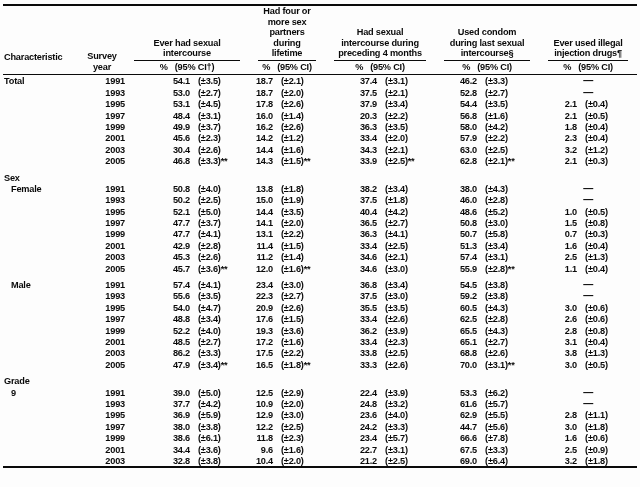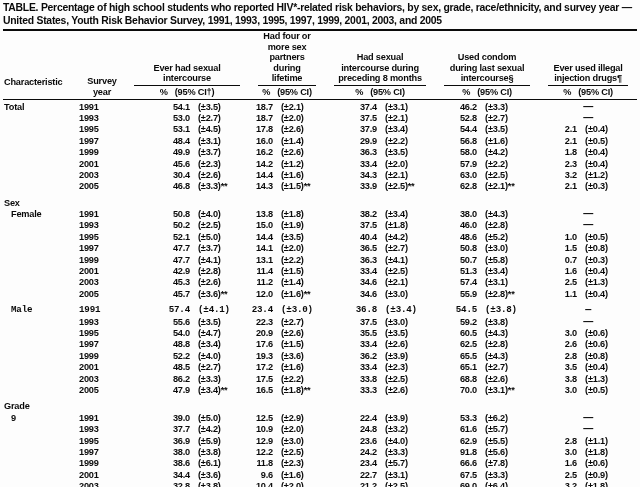--- a/index.html
+++ b/index.html
@@ -29,32 +29,31 @@
   .char-h { text-align: left; border-bottom: 1.5px solid #0a0a0a; padding-bottom: 12px; padding-left: 1px; }
   .year-h { text-align: center; border-bottom: 1.5px solid #0a0a0a; padding-bottom: 2px; }
   .grp { border-bottom: none; padding-bottom: 0; text-align: center; }
   .grp-label { border-bottom: 1px solid #0a0a0a; margin: 0 9px; padding-bottom: 1px; }
   .sub-h { text-align: center; border-bottom: 1.5px solid #0a0a0a; padding: 1px 0 2px 0; margin-top: 45px; }
   .sub-h .ci-h { margin-left: 7px; }
 
   tbody td { height: 11.4px; line-height: 10px; vertical-align: bottom; }
   .char { text-align: left; padding-left: 1px; margin-left: 20px; }
   .char.sub { padding-left: 8px; }
-  .year { text-align: left; }
+  .year { text-align: right; }
   .pct  { text-align: right; padding-right: 2px; }
   .ci   { text-align: left; padding-left: 6px; }
   .dash { text-align: center; font-size: 10px; }
   .sec  { padding-top: 5px; text-align: left; padding-left: 1px; }
-  .gap-row td { padding-top: 5px; font-family: Liberation Mono, monospace; }
+  .gap-row td { padding-top: 5px; }
 </style>
 </head>
 <body>
 
 <div class="page">
-  <div class="title">TABLE. Percentage of high school students who reported HIV*-related risk behaviors, by sex, grade, race/ethnicity, and survey year — United States, Youth Risk Behavior Survey, 1991, 1993, 1995, 1997, 1999, 2001, 2003, and 2005</div>
 
   <table>
     <colgroup>
       <col style="width:76px">
         <col style="width:46px">
       <col style="width:67px">
         <col style="width:57px">
       <col style="width:26px">
         <col style="width:50px">
       <col style="width:54px">
@@ -68,21 +67,21 @@
       <tr>
         <th class="char-h" rowspan="2">Characteristic</th>
         <th class="year-h" rowspan="2">Survey year</th>
         <th class="grp" colspan="2">
             <div class="grp-label">Ever had sexual intercourse</div>
           </th>
         <th class="grp" colspan="2">
             <div class="grp-label">Had four or more sex partners during lifetime</div>
           </th>
         <th class="grp" colspan="2">
-            <div class="grp-label">Had sexual intercourse during preceding 8 months</div>
+            <div class="grp-label">Had sexual intercourse during preceding 4 months</div>
           </th>
         <th class="grp" colspan="2">
             <div class="grp-label">Used condom during last sexual intercourse§</div>
           </th>
         <th class="grp" colspan="2">
             <div class="grp-label">Ever used illegal injection drugs¶</div>
           </th>
       </tr>
       <tr>
         <th class="sub-h" colspan="2"><span>%</span><span class="ci-h">(95% CI†)</span></th>
@@ -133,21 +132,21 @@
           <td class="pct">2.1</td>
           <td class="ci">(±0.4)</td>
         </tr>
         <tr>
           <td class="char"></td>
           <td class="year">1997</td>
           <td class="pct">48.4</td>
           <td class="ci">(±3.1)</td>
           <td class="pct">16.0</td>
           <td class="ci">(±1.4)</td>
-          <td class="pct">29.9</td>
+          <td class="pct">20.3</td>
           <td class="ci">(±2.2)</td>
           <td class="pct">56.8</td>
           <td class="ci">(±1.6)</td>
           <td class="pct">2.1</td>
           <td class="ci">(±0.5)</td>
         </tr>
         <tr>
           <td class="char"></td>
           <td class="year">1999</td>
           <td class="pct">49.9</td>
@@ -388,21 +387,21 @@
           <td class="char sub"></td>
           <td class="year">2001</td>
           <td class="pct">48.5</td>
           <td class="ci">(±2.7)</td>
           <td class="pct">17.2</td>
           <td class="ci">(±1.6)</td>
           <td class="pct">33.4</td>
           <td class="ci">(±2.3)</td>
           <td class="pct">65.1</td>
           <td class="ci">(±2.7)</td>
-          <td class="pct">3.5</td>
+          <td class="pct">3.1</td>
           <td class="ci">(±0.4)</td>
         </tr>
         <tr>
           <td class="char sub"></td>
           <td class="year">2003</td>
           <td class="pct">86.2</td>
           <td class="ci">(±3.3)</td>
           <td class="pct">17.5</td>
           <td class="ci">(±2.2)</td>
           <td class="pct">33.8</td>
@@ -471,21 +470,21 @@
         </tr>
         <tr>
           <td class="char sub"></td>
           <td class="year">1997</td>
           <td class="pct">38.0</td>
           <td class="ci">(±3.8)</td>
           <td class="pct">12.2</td>
           <td class="ci">(±2.5)</td>
           <td class="pct">24.2</td>
           <td class="ci">(±3.3)</td>
-          <td class="pct">91.8</td>
+          <td class="pct">44.7</td>
           <td class="ci">(±5.6)</td>
           <td class="pct">3.0</td>
           <td class="ci">(±1.8)</td>
         </tr>
         <tr>
           <td class="char sub"></td>
           <td class="year">1999</td>
           <td class="pct">38.6</td>
           <td class="ci">(±6.1)</td>
           <td class="pct">11.8</td>

